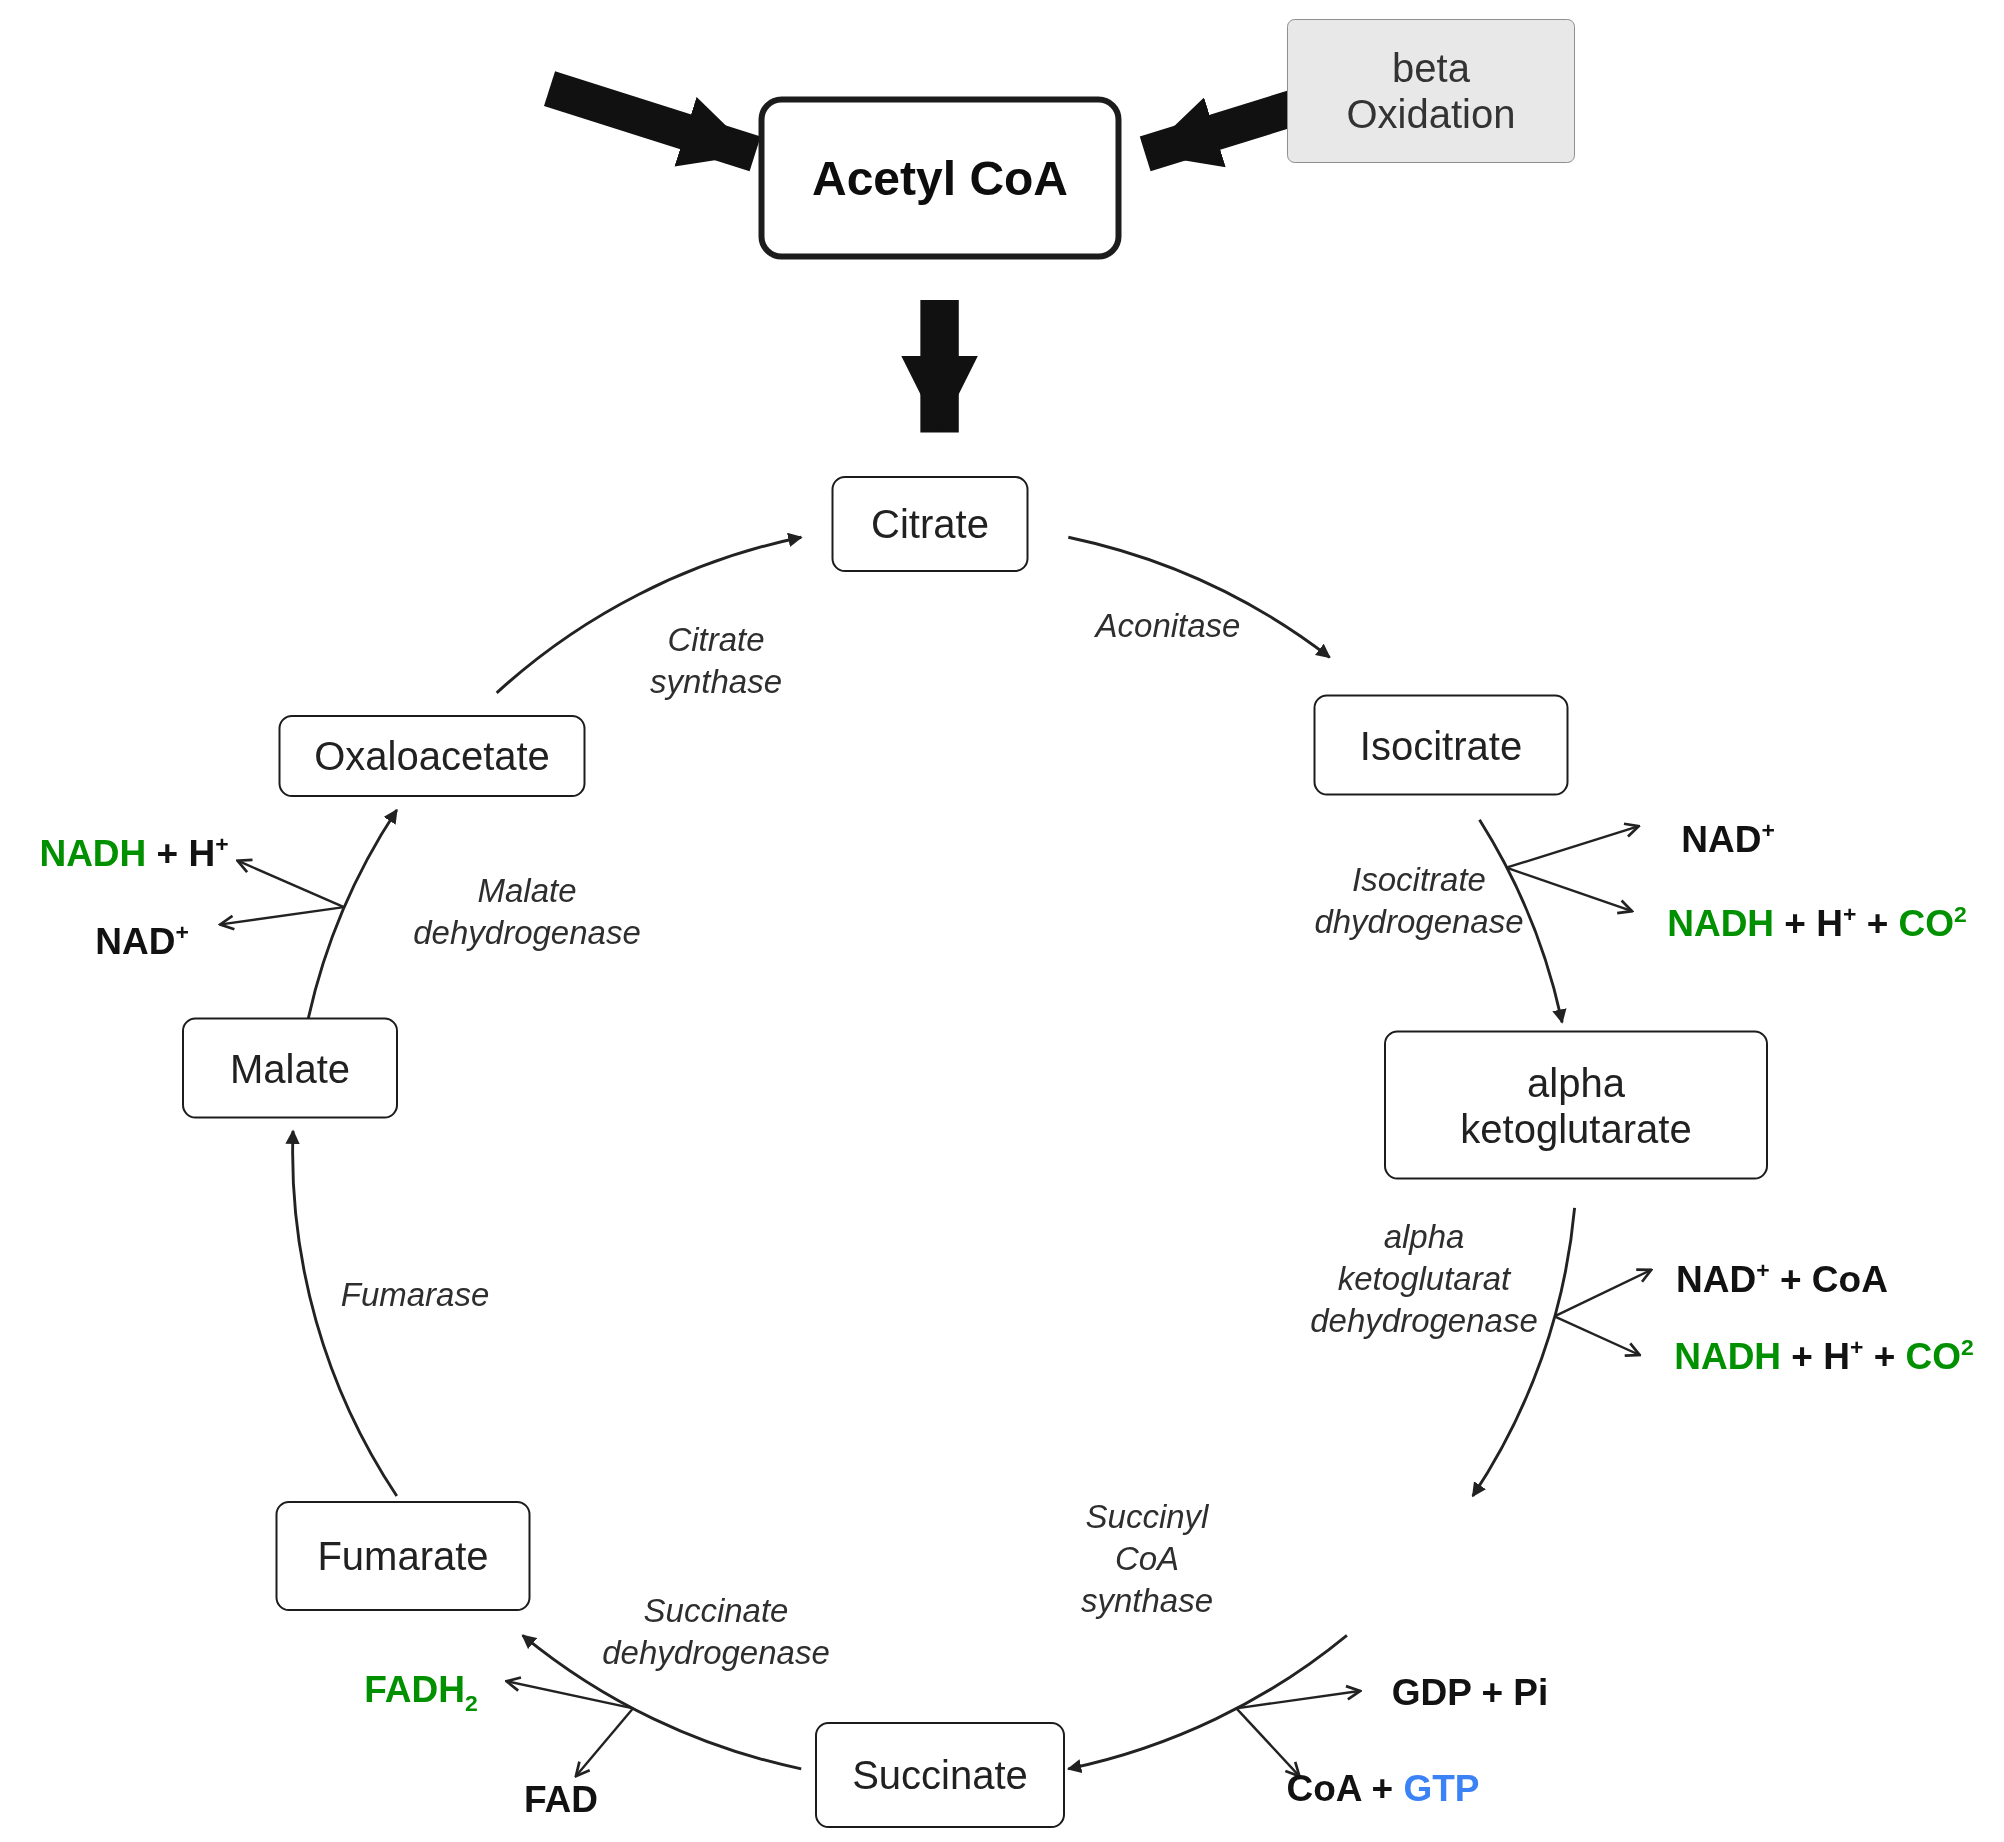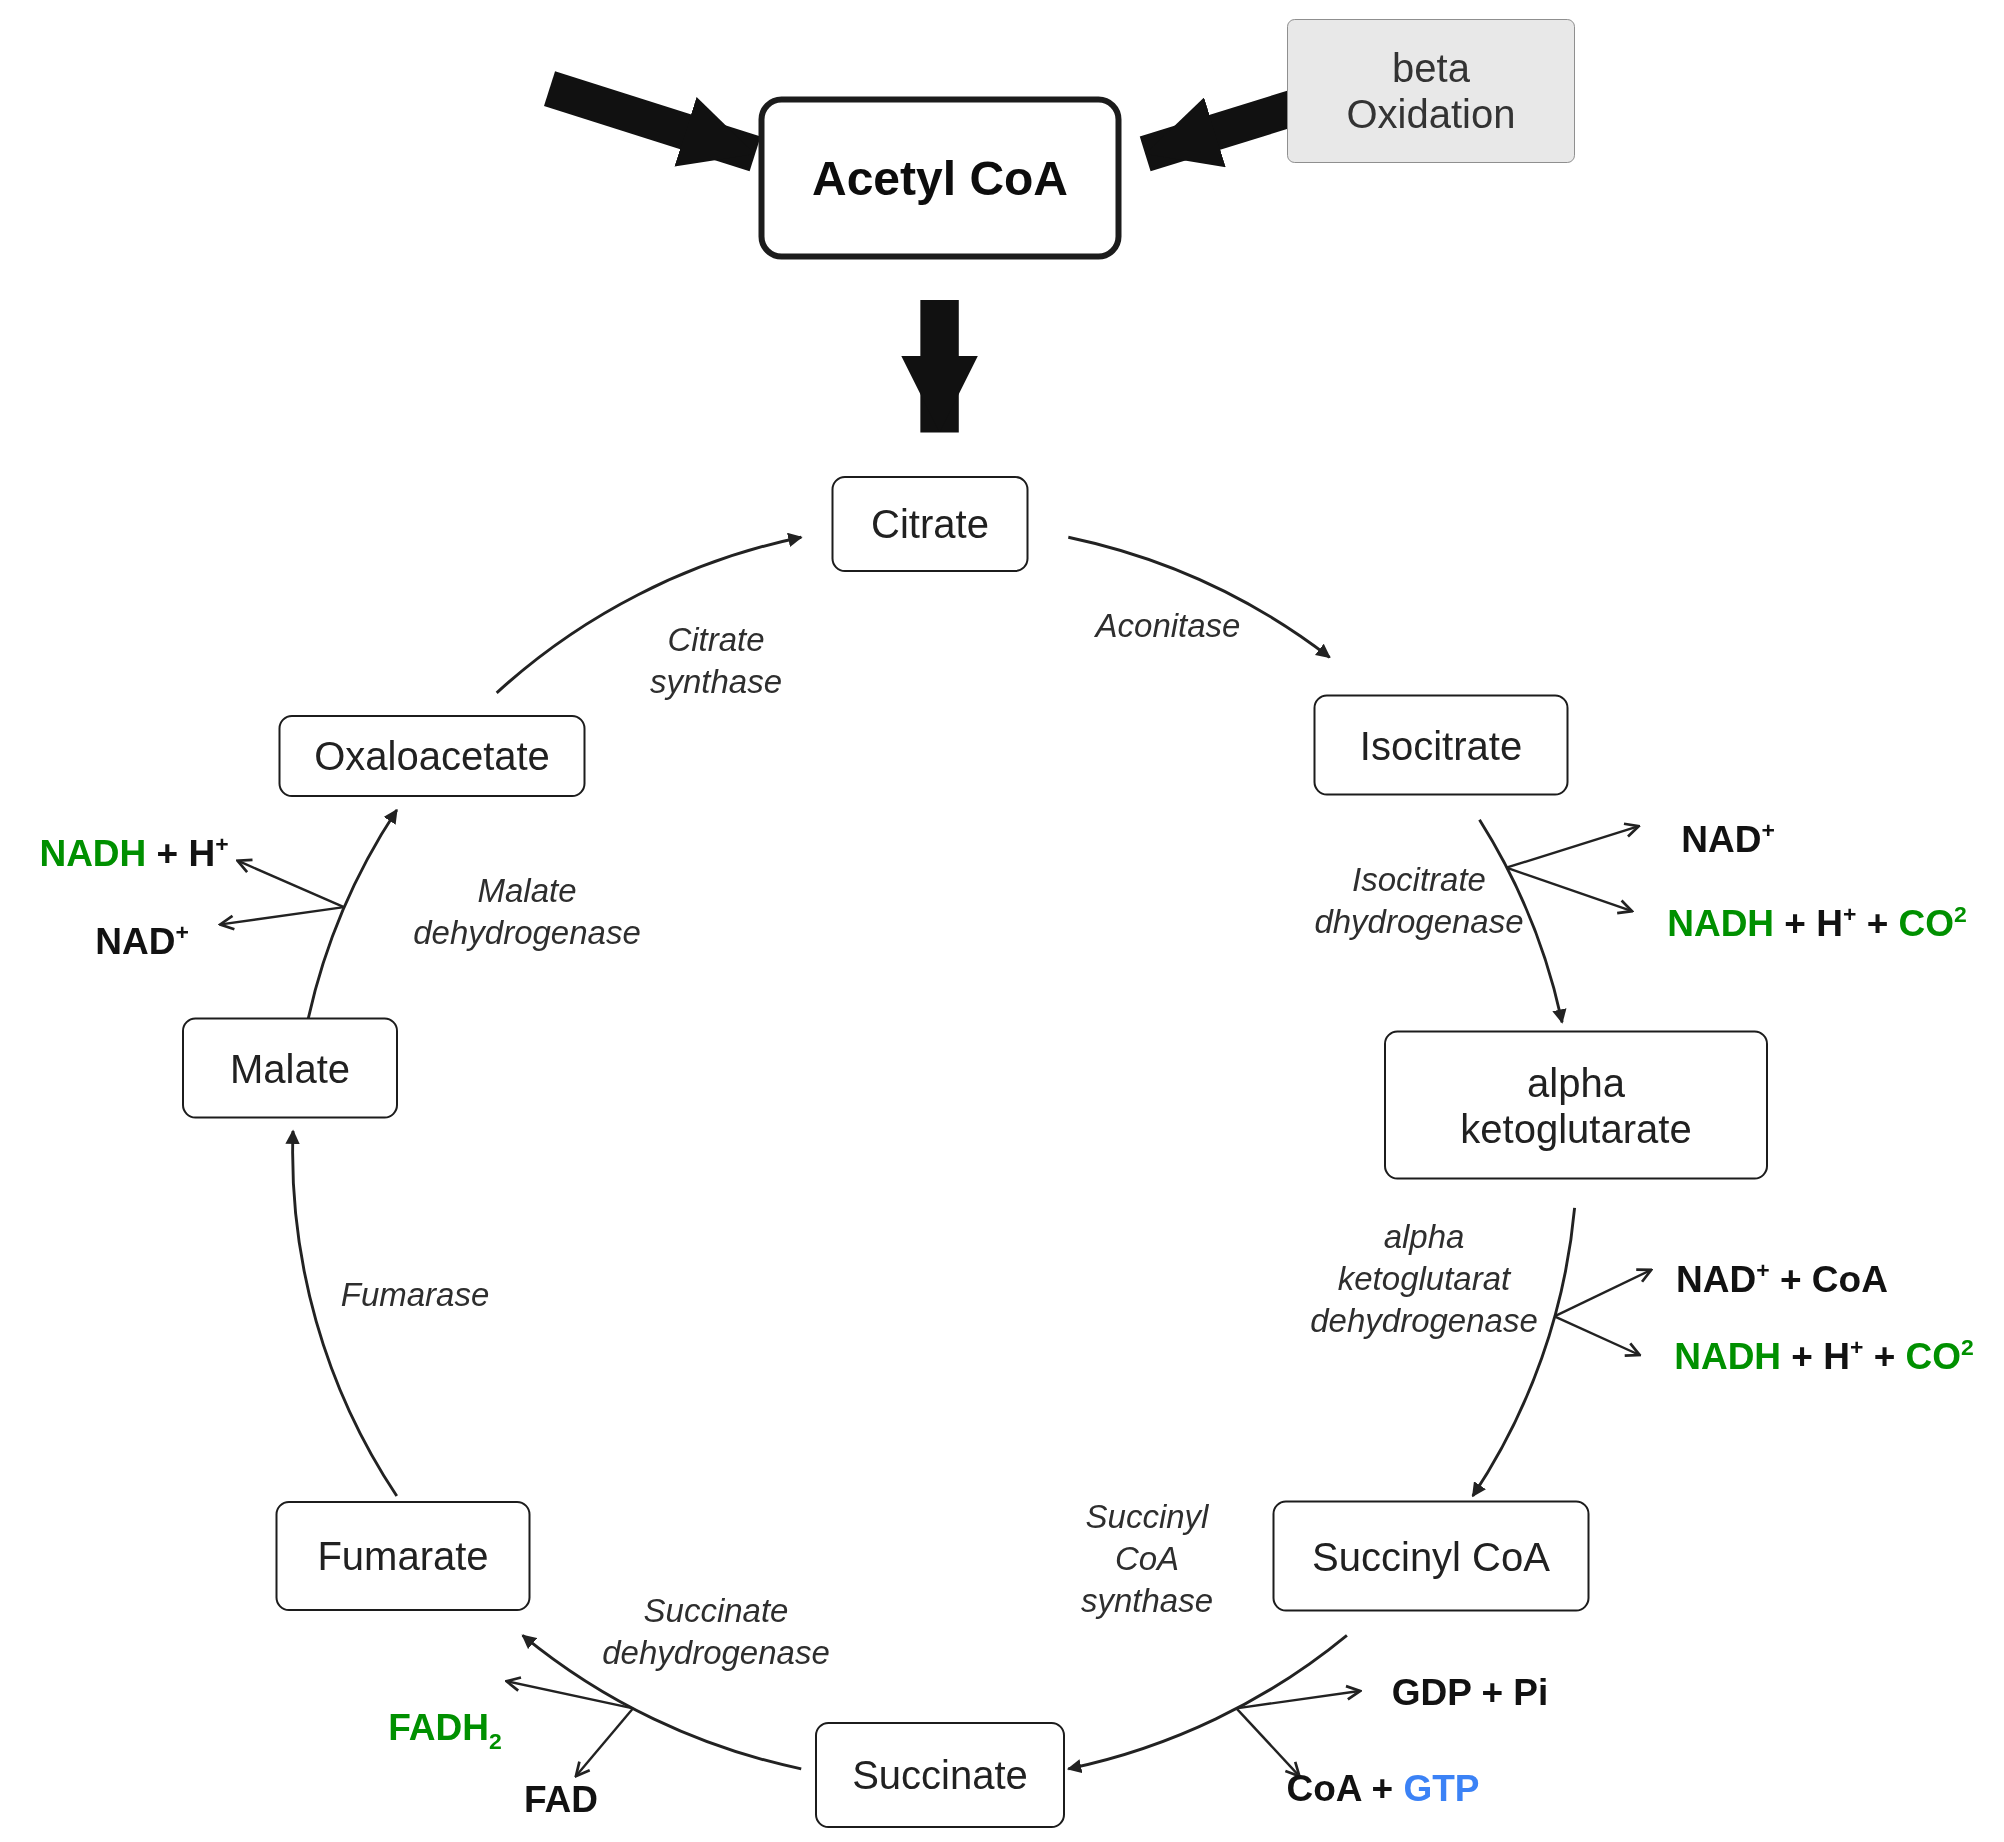--- a/index.html
+++ b/index.html
@@ -73,21 +73,20 @@
   </svg>
 
   <div class="node src" style="left:1431px; top:91px; width:288px; height:144px;">beta
 Oxidation</div>
   <div class="node main" style="left:940px; top:178px; width:363px; height:163px;">Acetyl CoA</div>
 
   <div class="node" style="left:930px; top:524px; width:197px; height:96px;">Citrate</div>
   <div class="node" style="left:1441px; top:745px; width:255px; height:101px;">Isocitrate</div>
   <div class="node" style="left:1576px; top:1105px; width:384px; height:149px;">alpha
 ketoglutarate</div>
-  <div class="node" style="left:1431px; top:1556px; width:317px; height:111px;">Succinyl CoA</div>
   <div class="node" style="left:940px; top:1775px; width:250px; height:106px;">Succinate</div>
   <div class="node" style="left:403px; top:1556px; width:255px; height:110px;">Fumarate</div>
   <div class="node" style="left:290px; top:1068px; width:216px; height:101px;">Malate</div>
   <div class="node" style="left:432px; top:756px; width:307px; height:82px;">Oxaloacetate</div>
 
   <div class="enzyme" style="left:716px; top:661px;">Citrate
 synthase</div>
   <div class="enzyme" style="left:1168px; top:626px;">Aconitase</div>
   <div class="enzyme" style="left:1419px; top:901px;">Isocitrate
 dhydrogenase</div>
@@ -102,19 +101,19 @@
   <div class="enzyme" style="left:415px; top:1295px;">Fumarase</div>
   <div class="enzyme" style="left:527px; top:912px;">Malate
 dehydrogenase</div>
 
   <div class="cofactor" style="left:1728px; top:839px;"><span>NAD</span><sup>+</sup></div>
   <div class="cofactor" style="left:1817px; top:923px;"><span style="color: rgb(0, 144, 0);">NADH</span><span> + H</span><sup>+</sup><span> + </span><span style="color: rgb(0, 144, 0);">CO</span><sup style="color: rgb(0, 144, 0);">2</sup></div>
   <div class="cofactor" style="left:1782px; top:1279px;"><span>NAD</span><sup>+</sup><span> + CoA</span></div>
   <div class="cofactor" style="left:1824px; top:1356px;"><span style="color: rgb(0, 144, 0);">NADH</span><span> + H</span><sup>+</sup><span> + </span><span style="color: rgb(0, 144, 0);">CO</span><sup style="color: rgb(0, 144, 0);">2</sup></div>
   <div class="cofactor" style="left:1470px; top:1693px;"><span>GDP + Pi</span></div>
   <div class="cofactor" style="left:1383px; top:1789px;"><span>CoA + </span><span style="color: #3b82f6;">GTP</span></div>
-  <div class="cofactor" style="left:445px; top:1693px;margin-top:38px;"><span style="color: rgb(0, 144, 0);">FADH</span><sub style="color: rgb(0, 144, 0);">2</sub></div>
+  <div class="cofactor" style="left:421px; top:1693px;"><span style="color: rgb(0, 144, 0);">FADH</span><sub style="color: rgb(0, 144, 0);">2</sub></div>
   <div class="cofactor" style="left:561px; top:1800px;"><span>FAD</span></div>
   <div class="cofactor" style="left:134px; top:853px;"><span style="color: rgb(0, 144, 0);">NADH</span><span> + H</span><sup>+</sup></div>
   <div class="cofactor" style="left:142px; top:941px;"><span>NAD</span><sup>+</sup></div>
 
 </div>
 
 
 </body></html>

